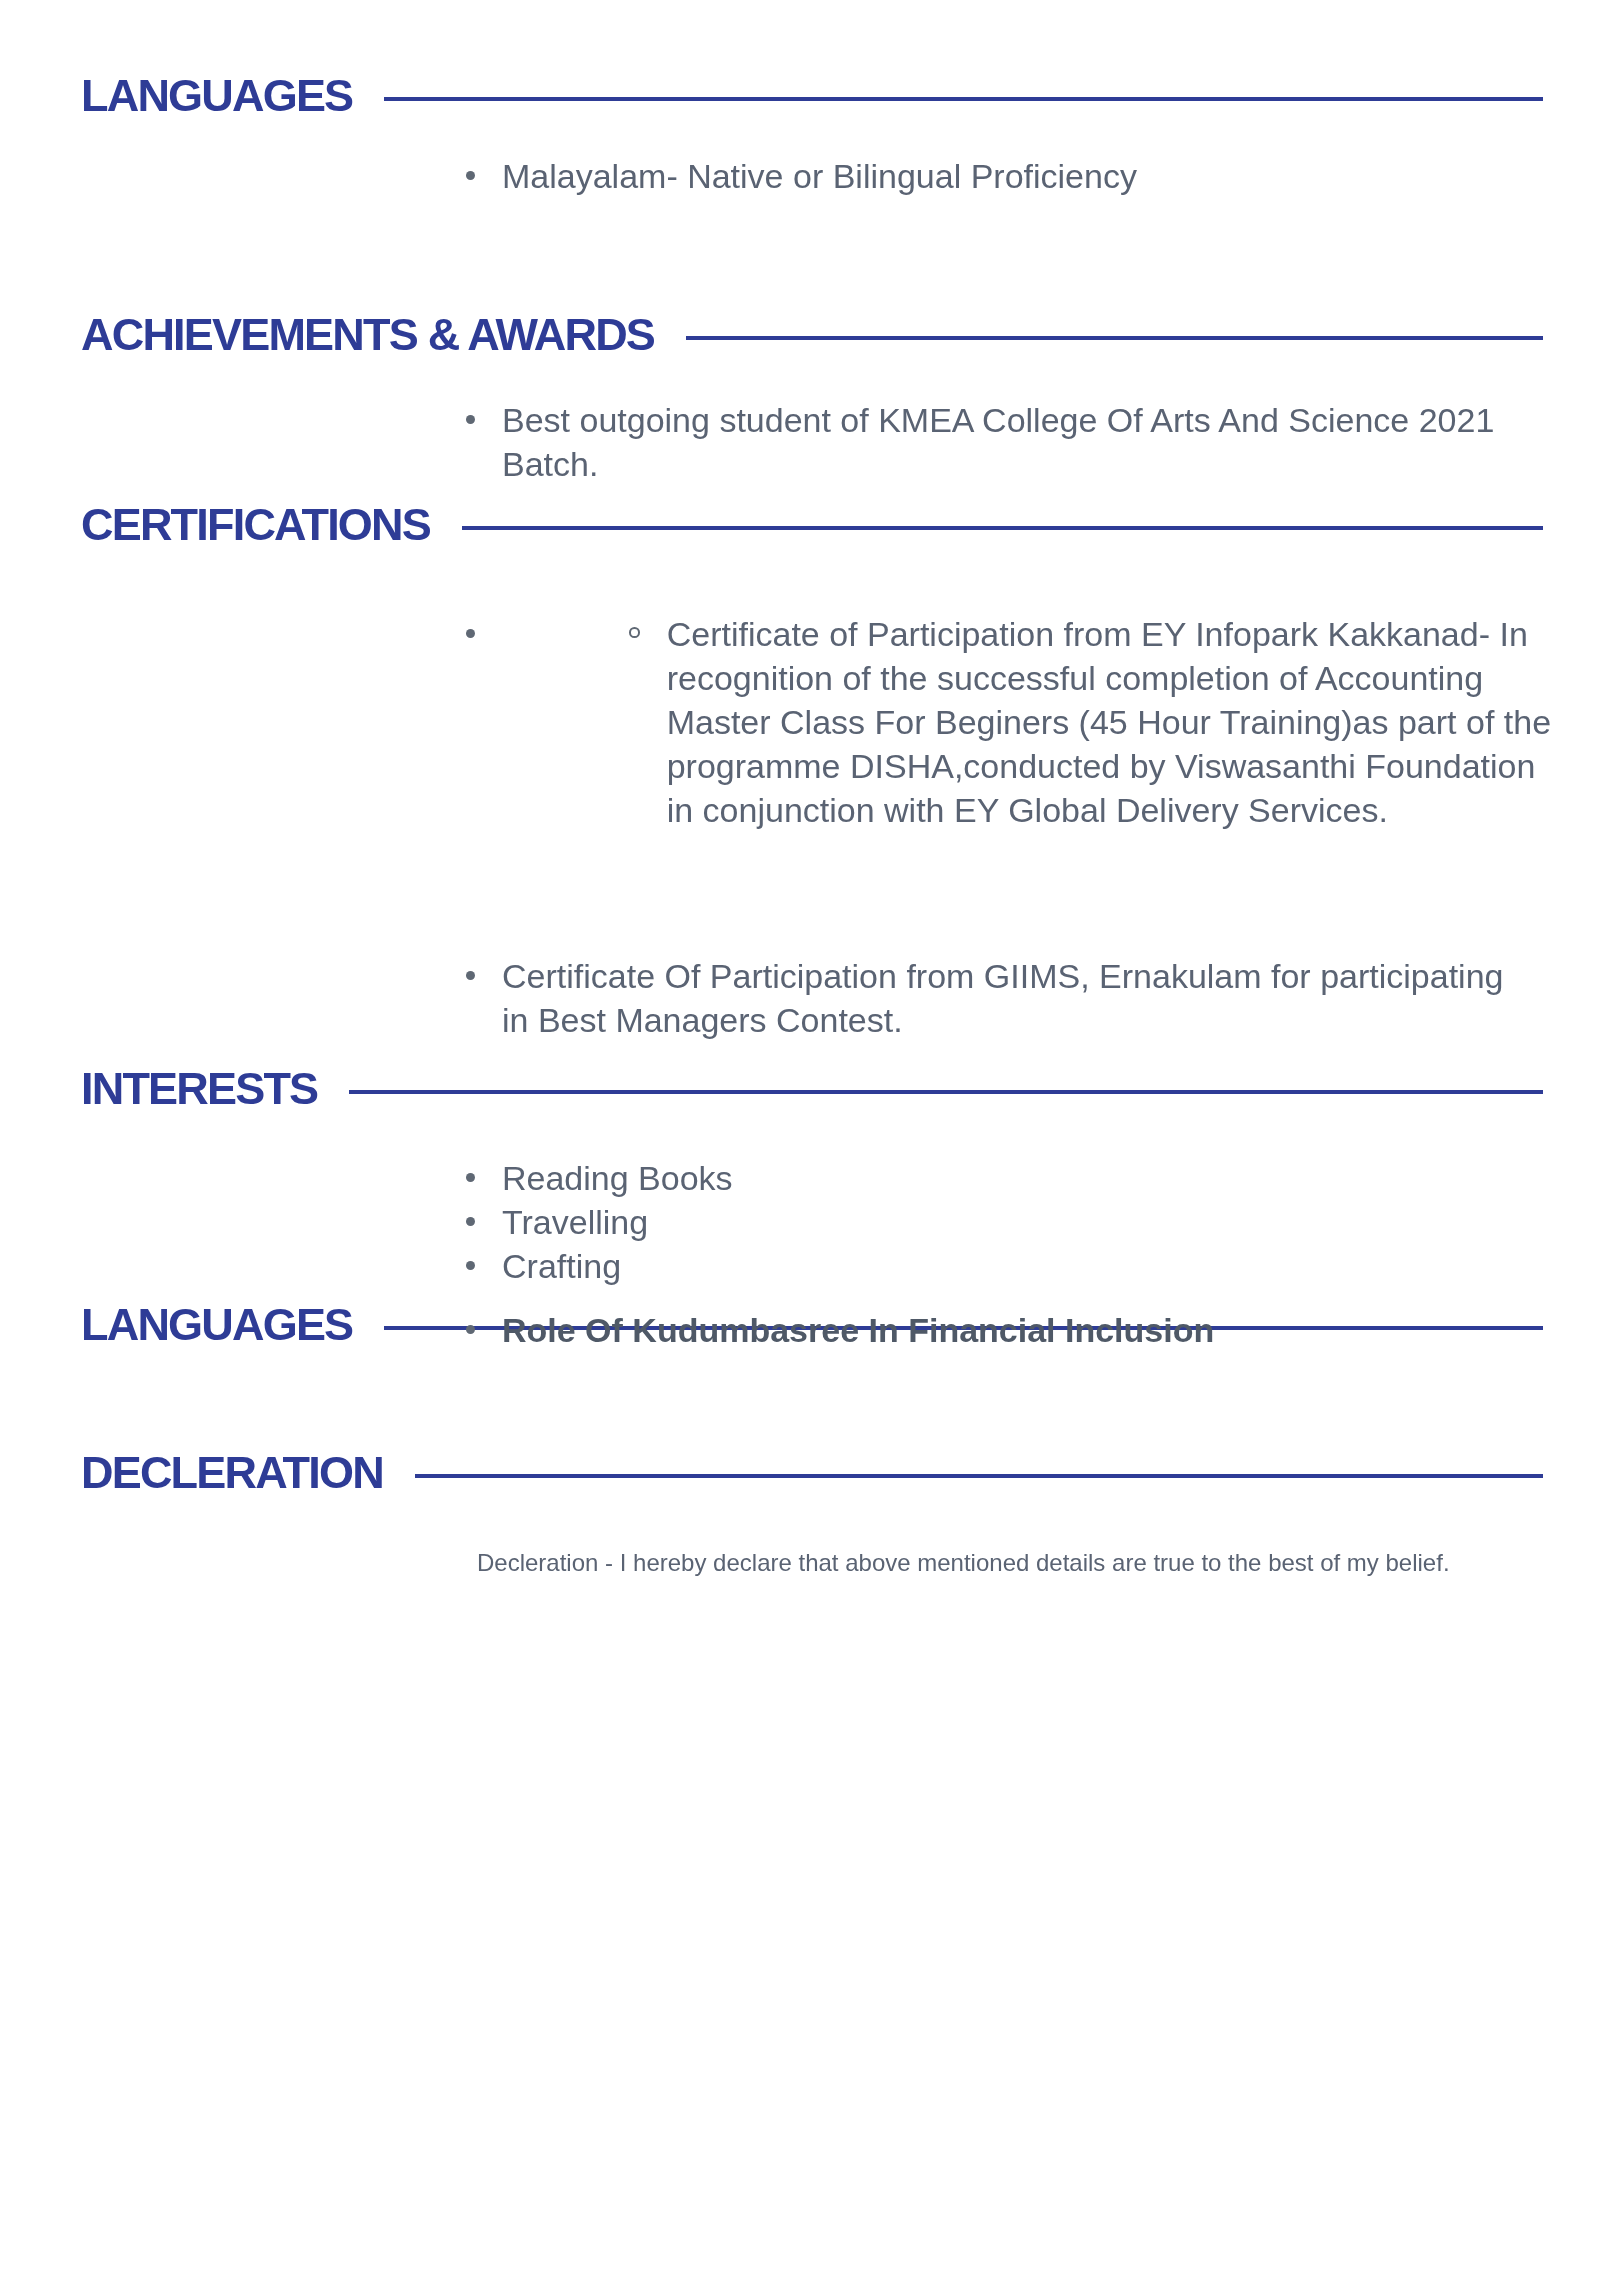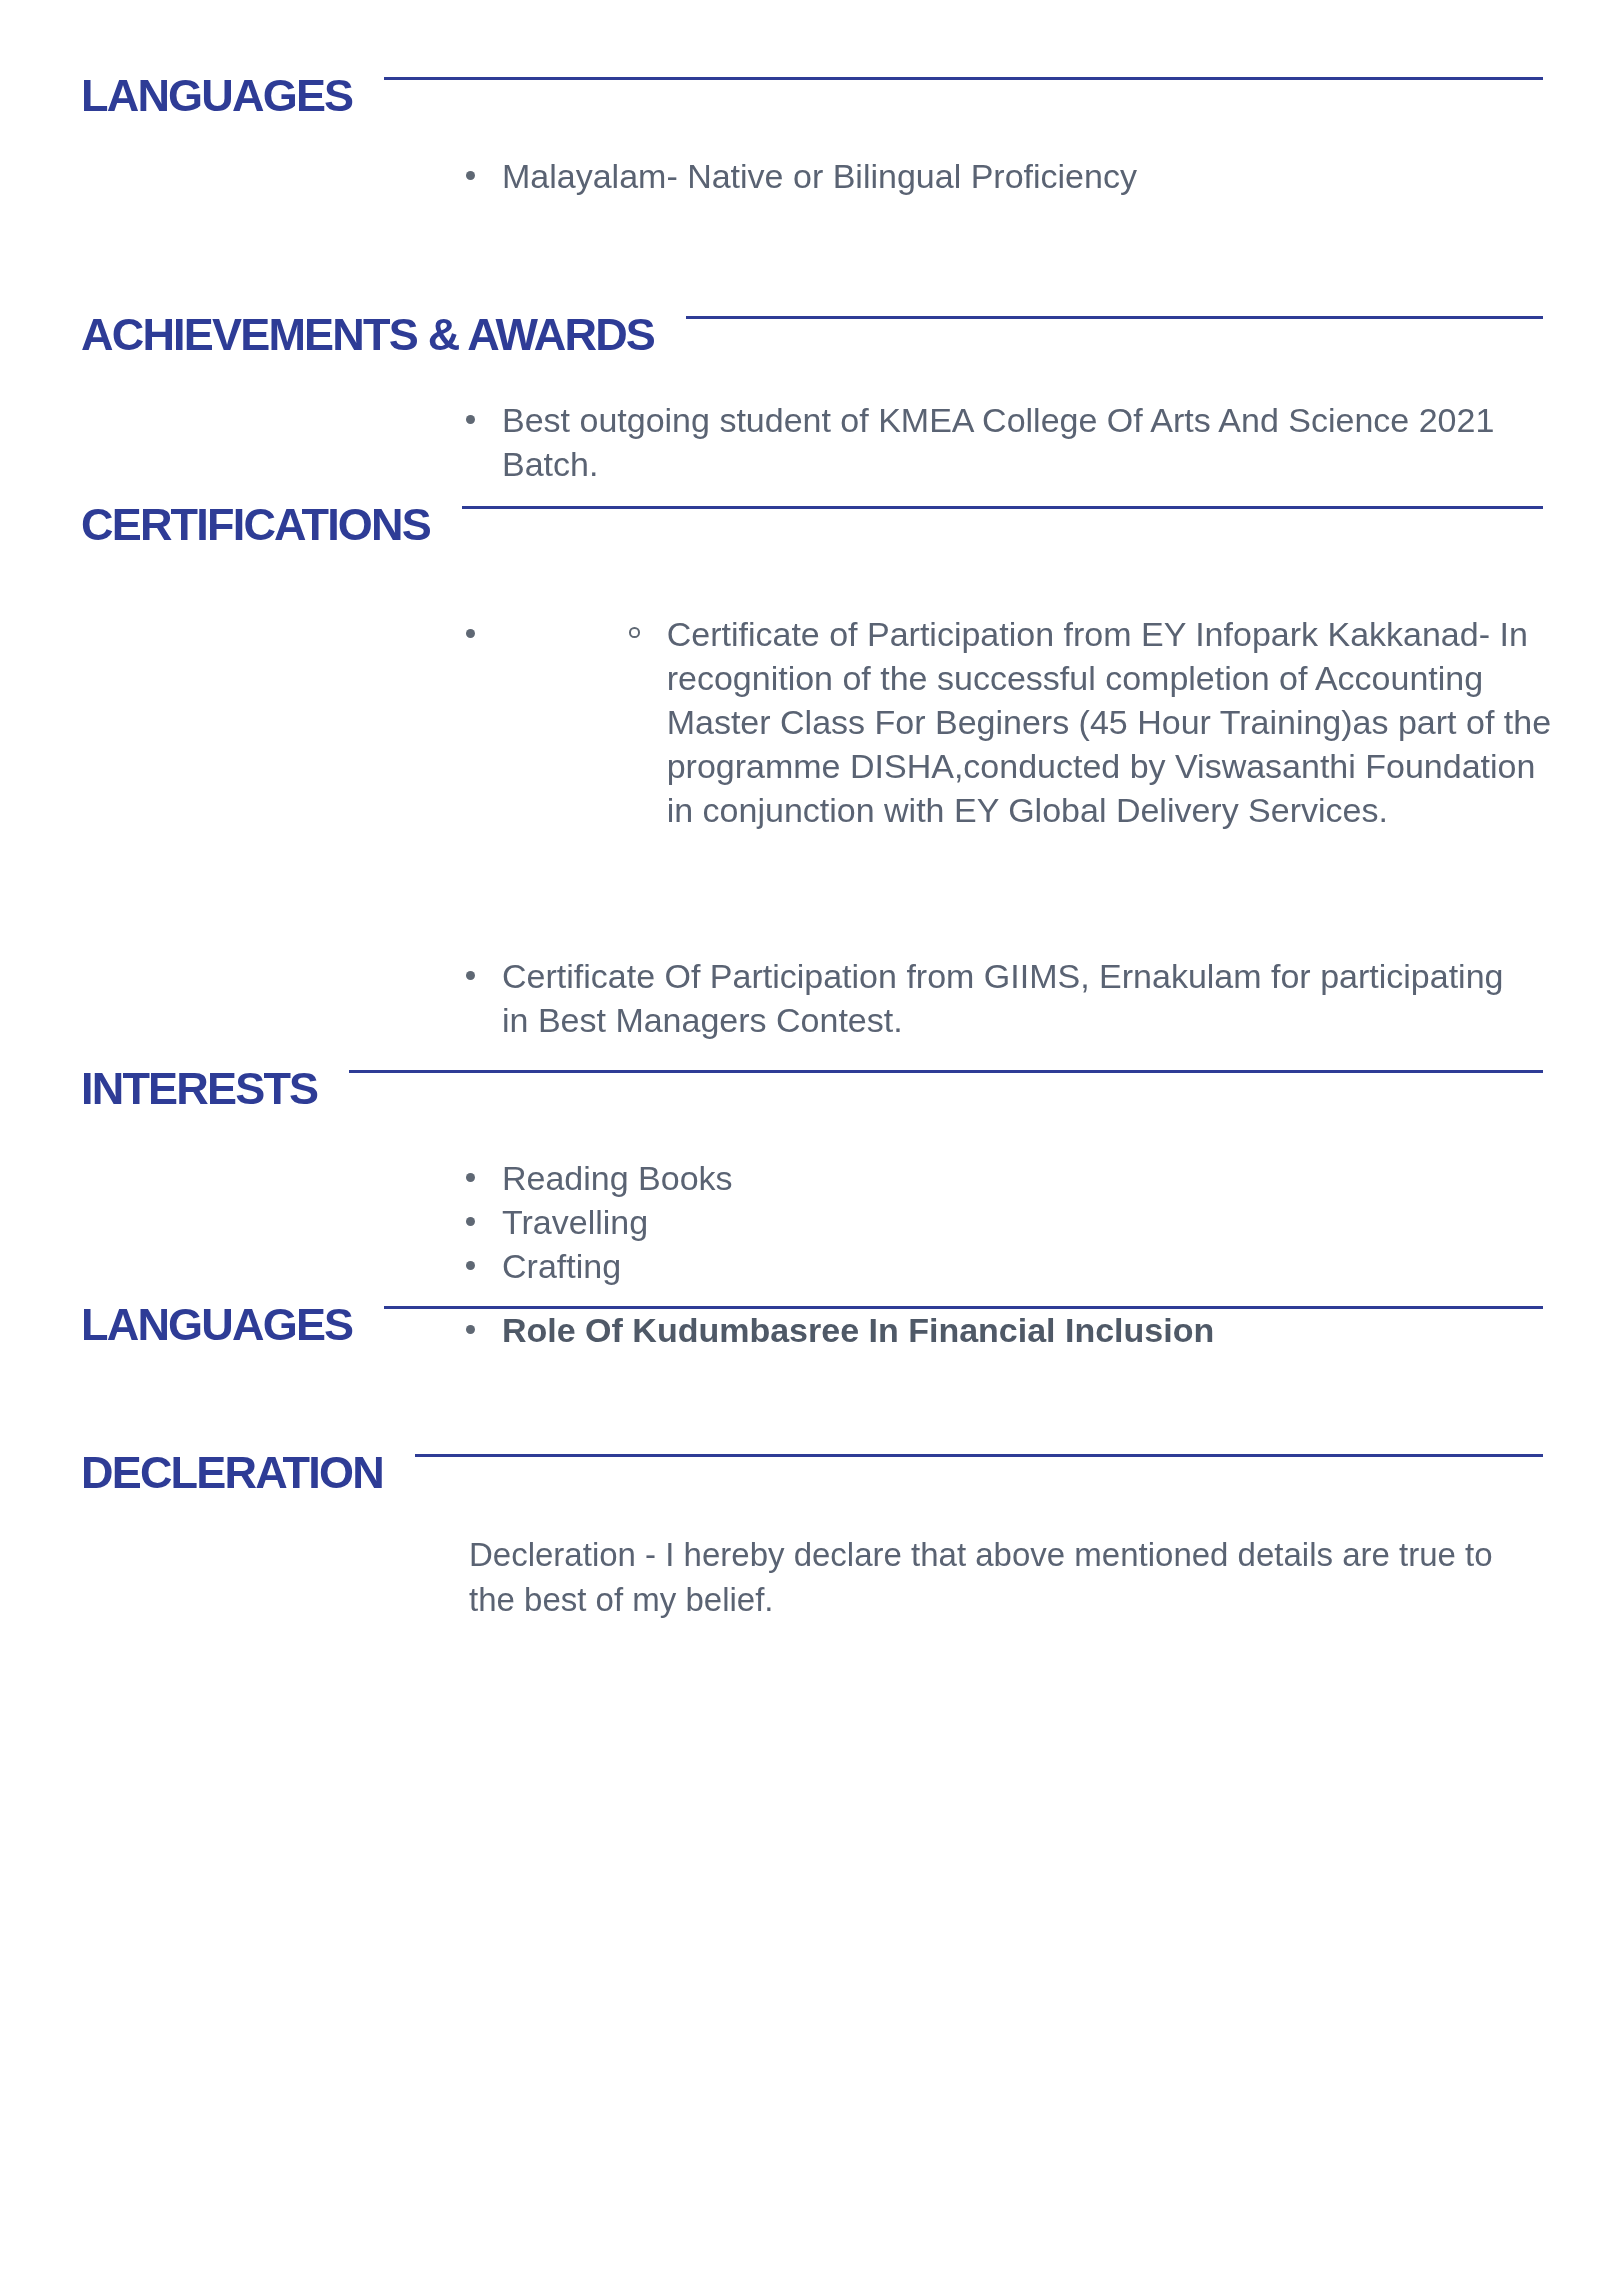--- a/index.html
+++ b/index.html
@@ -6,21 +6,21 @@
   .page{
     position:relative;
     width:1620px;height:2293px;
     background:#ffffff;
     font-family:"Liberation Sans","DejaVu Sans",sans-serif;
     overflow:hidden;
   }
   
   .hrow{
     position:absolute;left:81px;right:77px;
-    display:flex;
+    display:flex;align-items:center;
     height:45px;
   }
   .hrow h2{
     margin:0;
     font-size:45px;
     line-height:45px;
     font-weight:700;
     letter-spacing:-1.8px;
     color:#2e3c96;
     white-space:nowrap;
@@ -51,22 +51,22 @@
   }
   .txt{margin-left:27px;}
   .w-lang{width:1039px;}
   .w-ach{width:1012px;}
   .w-ey{width:887px;}
   .w-giims{width:1021px;}
   .w-int{width:1039px;}
   .w-proj{width:1039px;font-weight:700;color:#4f5967;}
   .para{
     position:absolute;left:461px;width:1066px;
-    margin:8px;
-    font-size:33px;line-height:45px;color:#5a6373;
+    margin:16px;
+    font-size:24px;line-height:45px;color:#5a6373;
   }
 </style>
 </head>
 <body>
 
 <div class="page">
 
   <div class="hrow" style="top:73px">
     <h2>LANGUAGES</h2>
     <div class="rule"></div>

